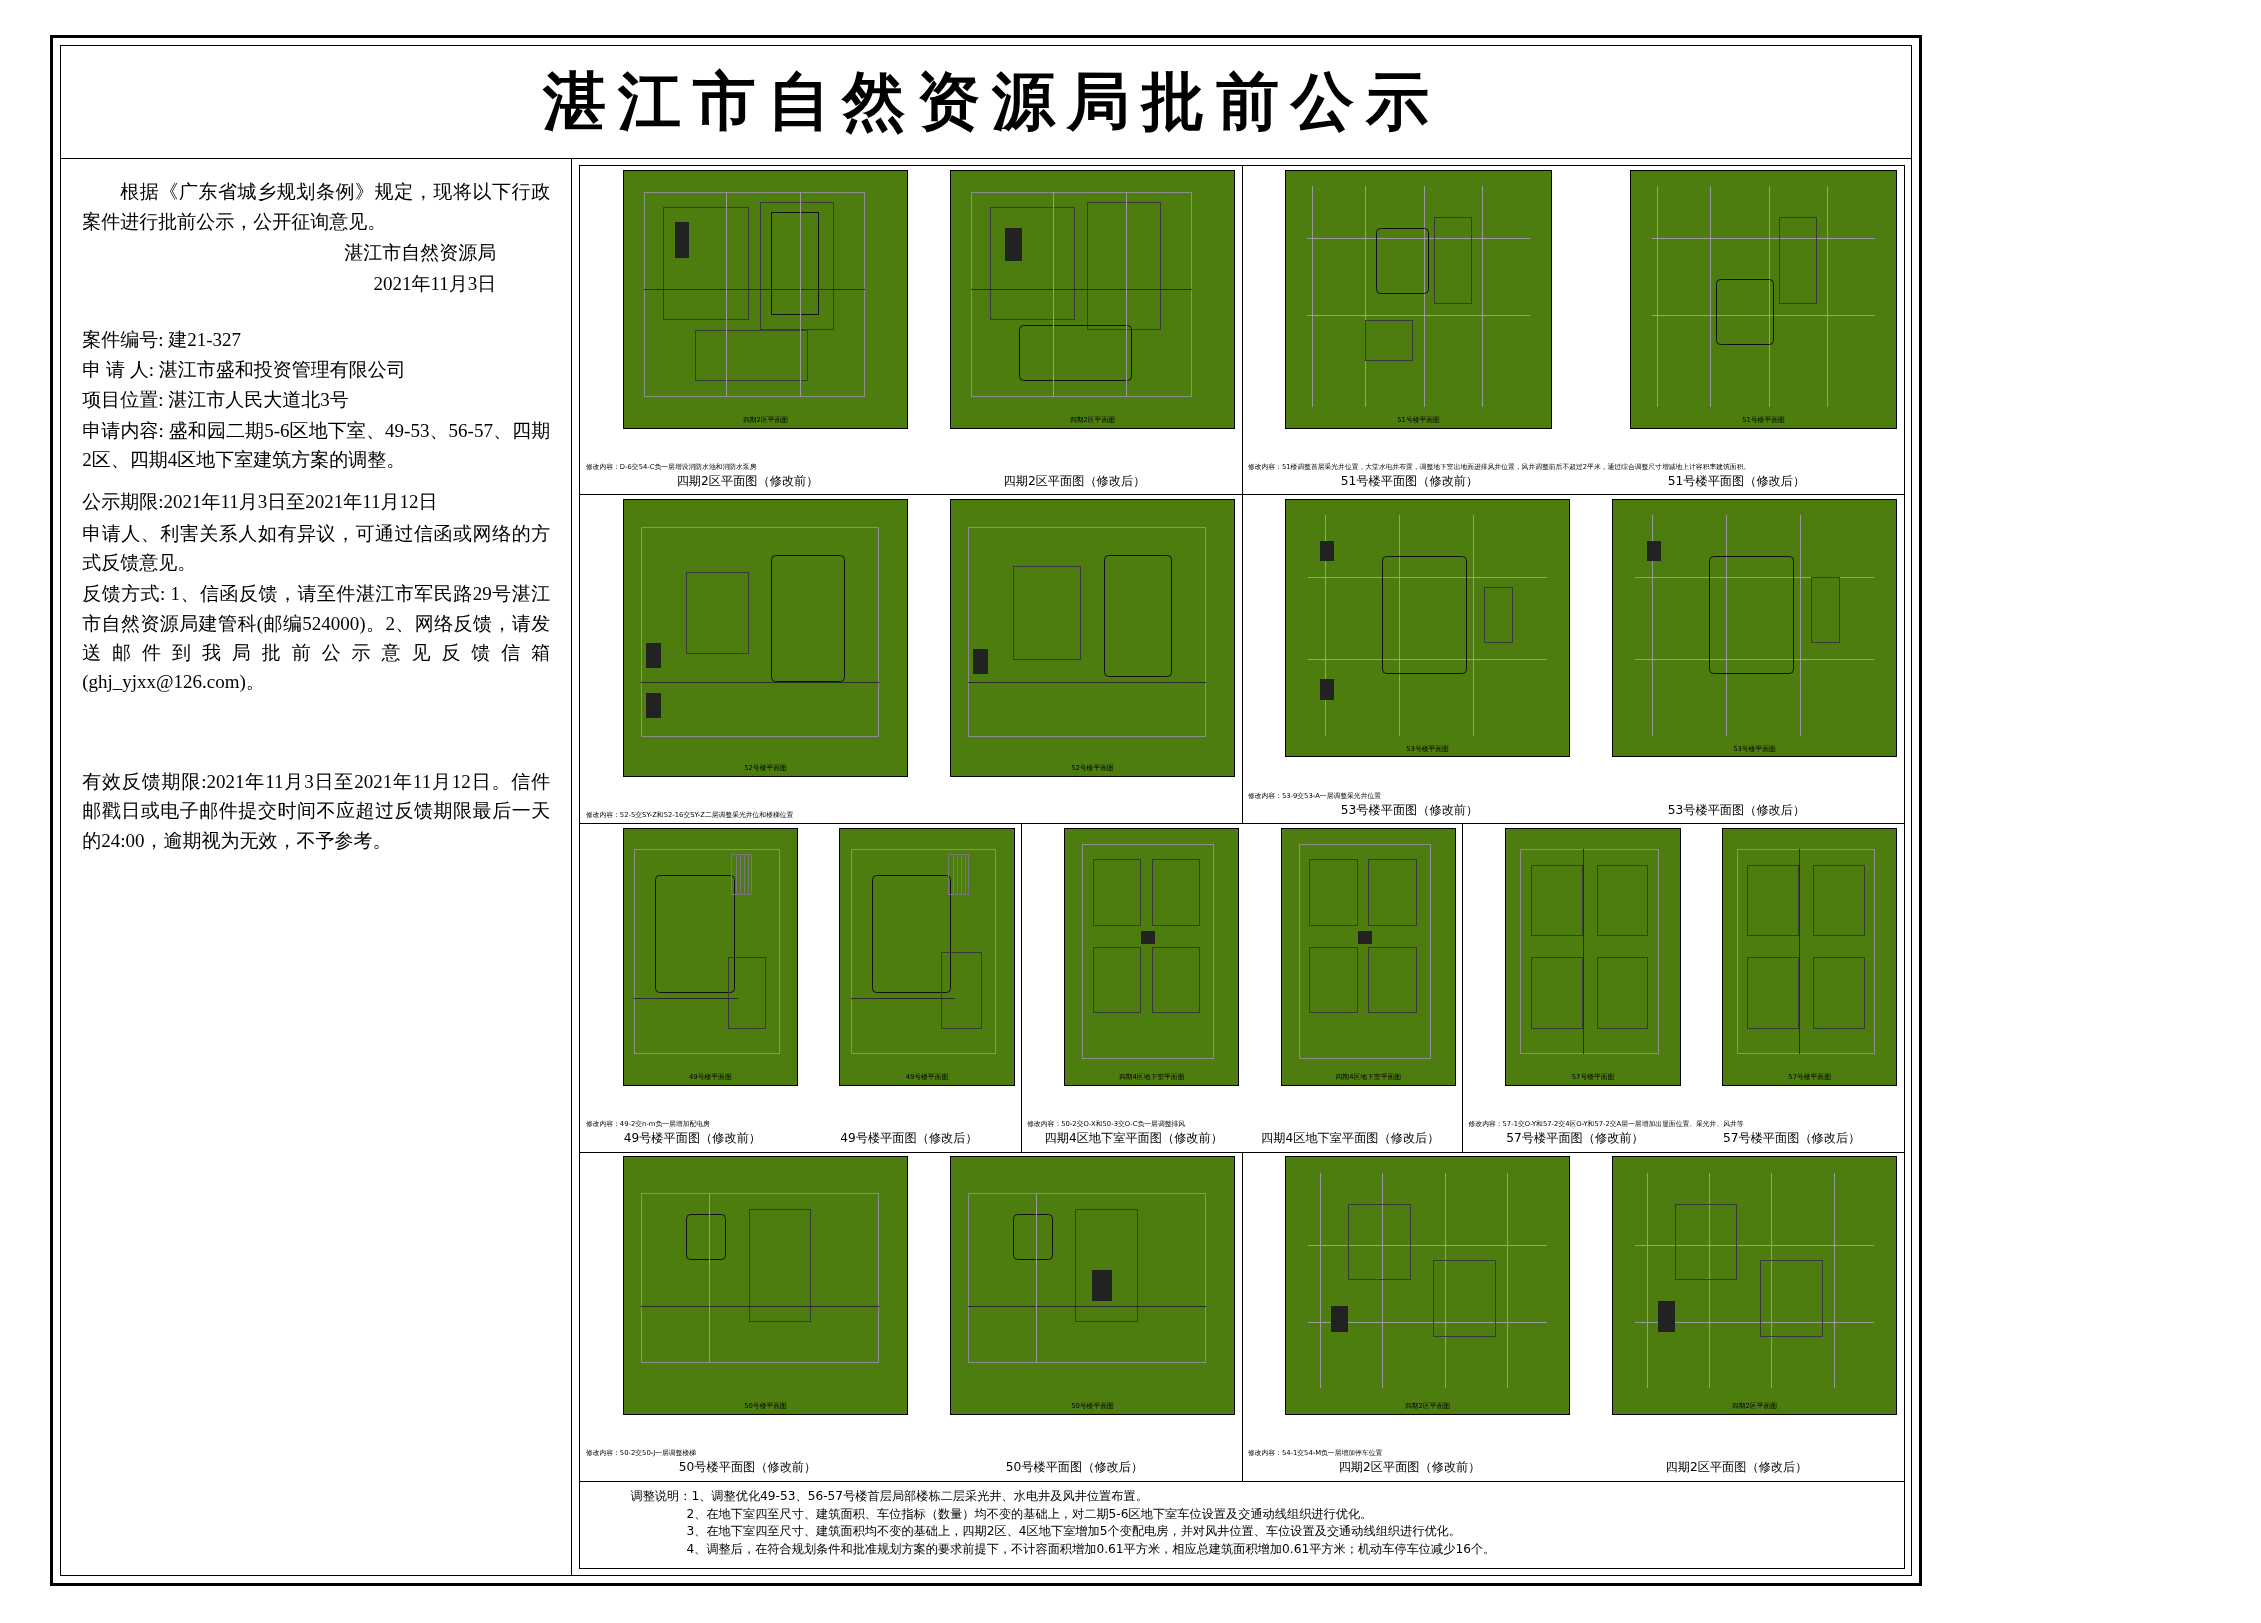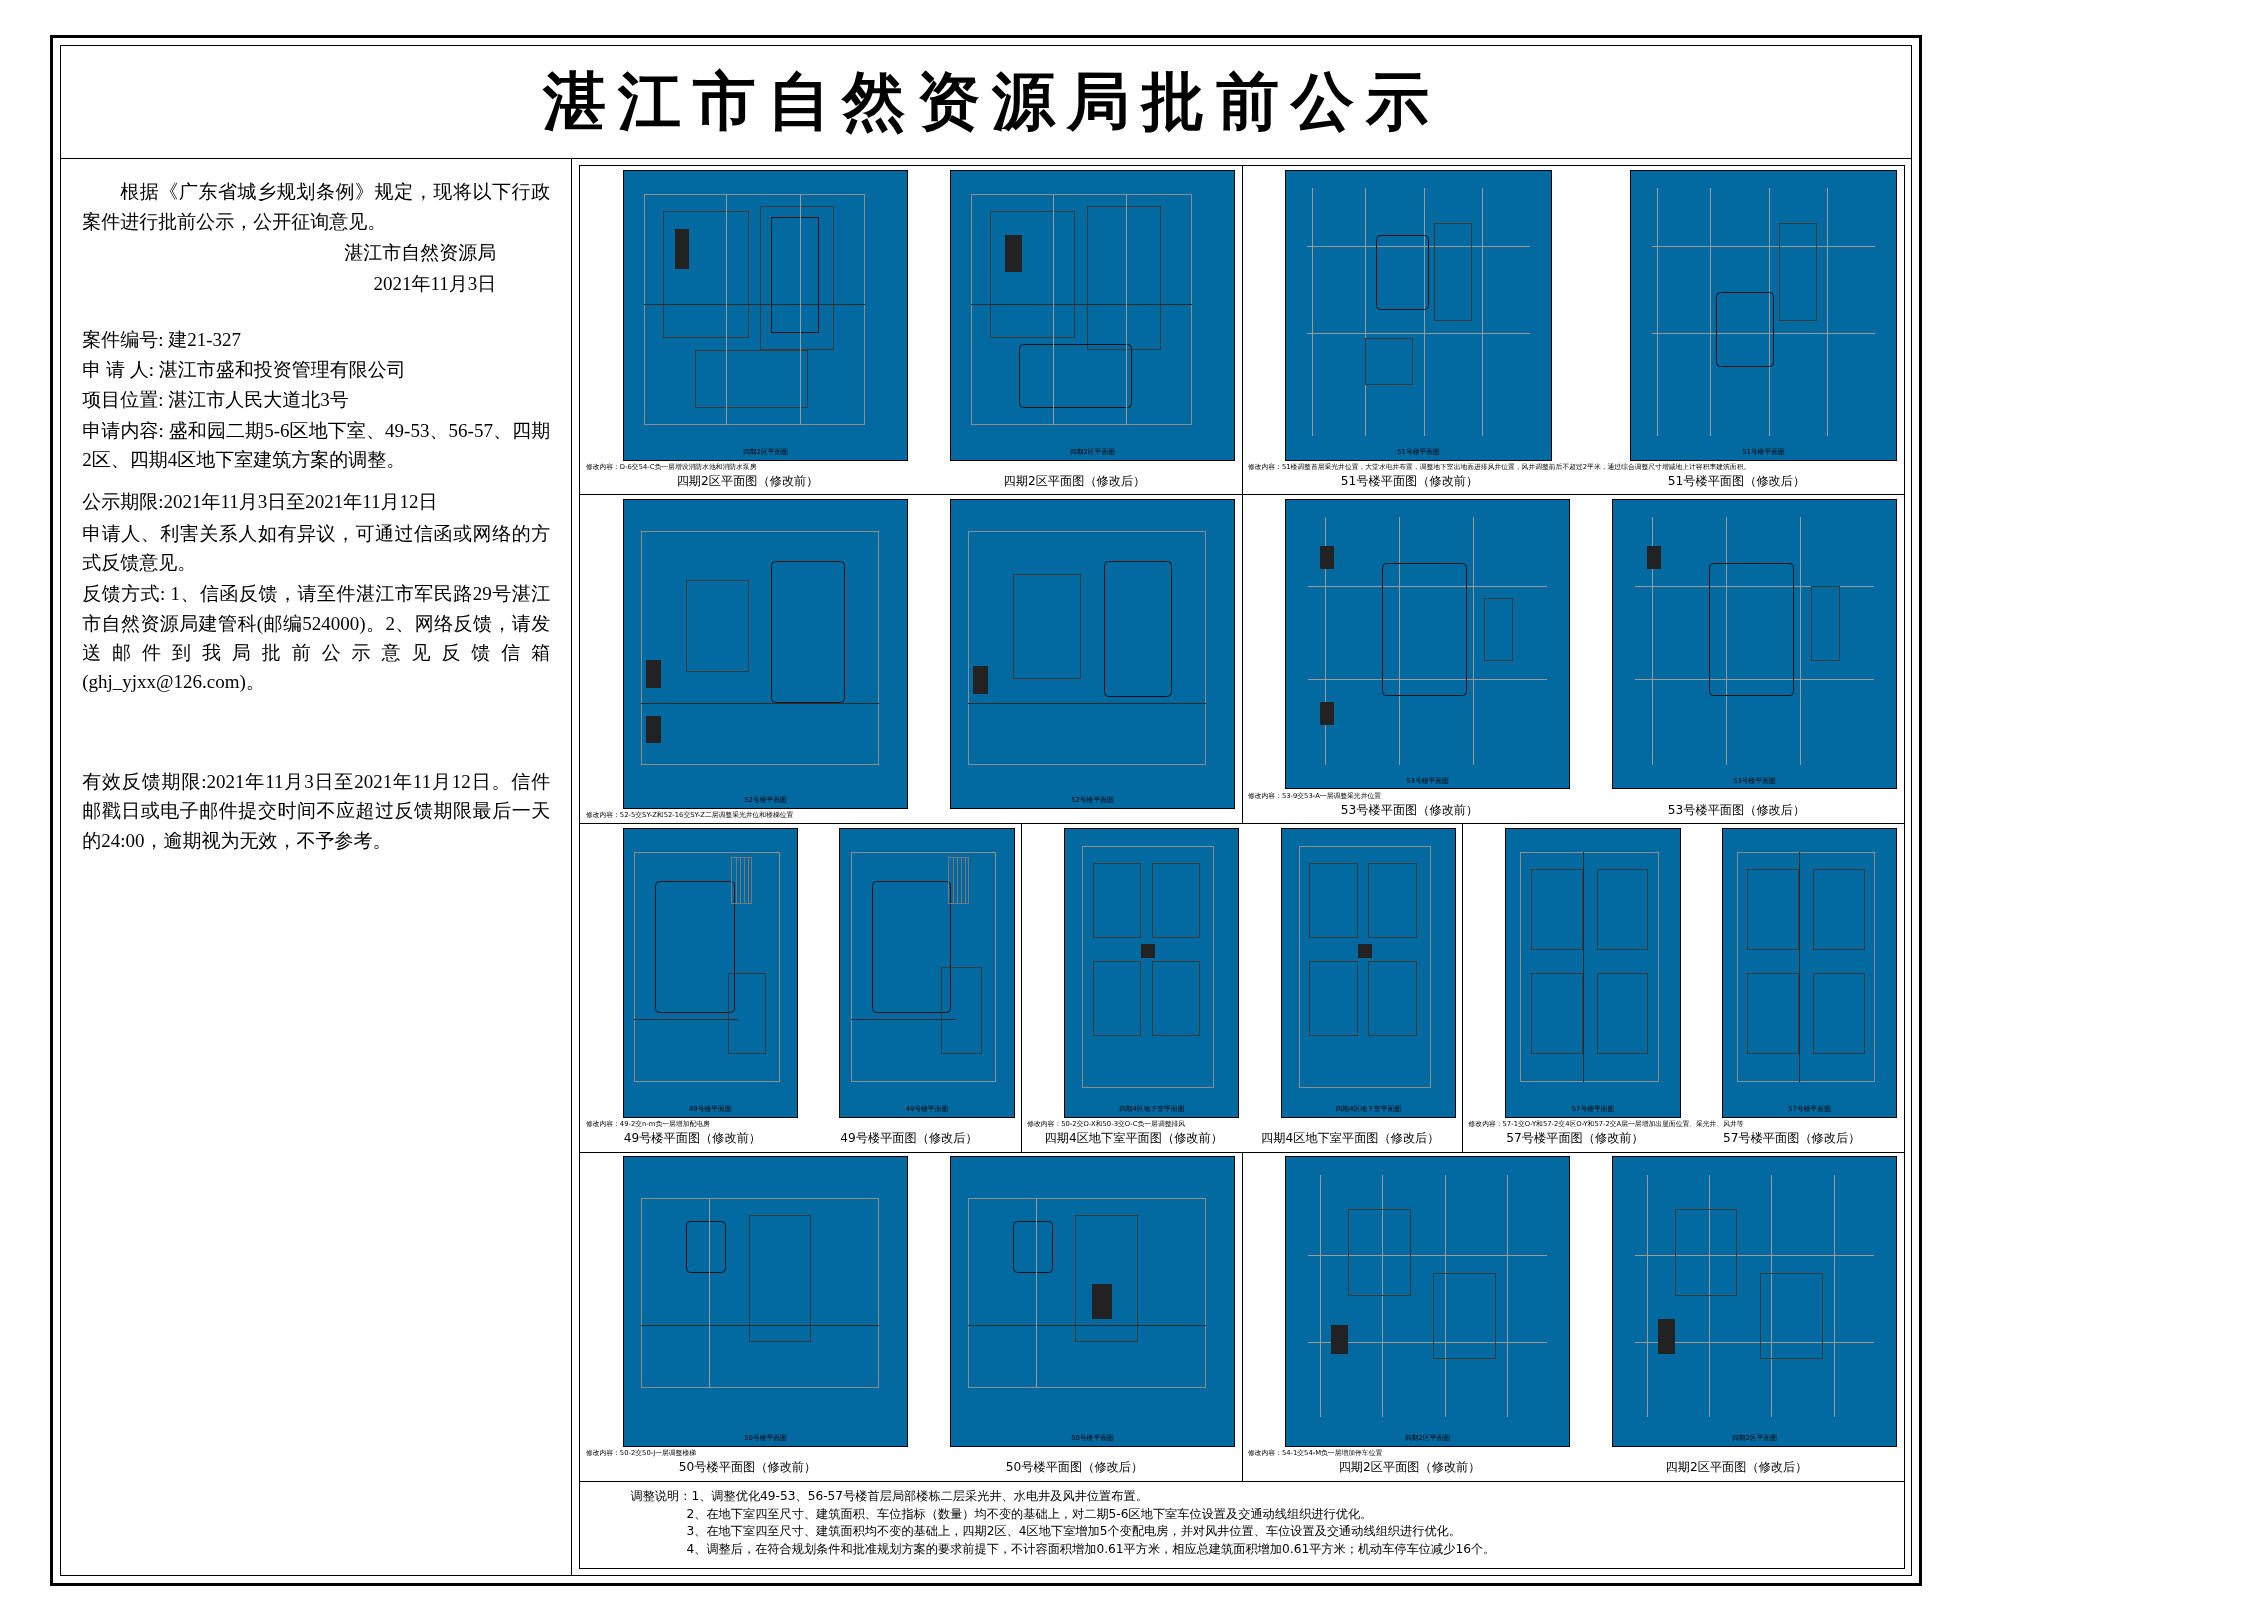--- a/index.html
+++ b/index.html
@@ -128,40 +128,41 @@
     flex-direction: column;
     min-width: 0;
     padding: 0 2.7px;
   }
   .fig-frame {
     flex: 1 1 0;
     border: 0.9px solid #000;
     box-sizing: border-box;
     position: relative;
     overflow: hidden;
-    background: #0369a1;
+    background: #4d7c0f;
     min-height: 0;
     margin-left: 36px;
   }
   .fig-inner-cap {
     position: absolute;
     left: 0;
     bottom: 2.7px;
     width: 100%;
     text-align: center;
     font-size: 6.8px;
     color: #000;
     font-family: "DejaVu Sans", sans-serif;
   }
   .fig-note {
     font-size: 6.8px;
     line-height: 1.25;
     padding: 2.3px 0.9px 0 1.8px;
     font-family: "DejaVu Sans", sans-serif;
     min-height: 9px;
+    margin-top: 32px;
   }
   .fig-cap {
     text-align: center;
     font-size: 12.2px;
     font-family: "DejaVu Sans", sans-serif;
     padding: 0.9px 0 1.8px 0;
     white-space: nowrap;
   }
   
   .pair-caps {

